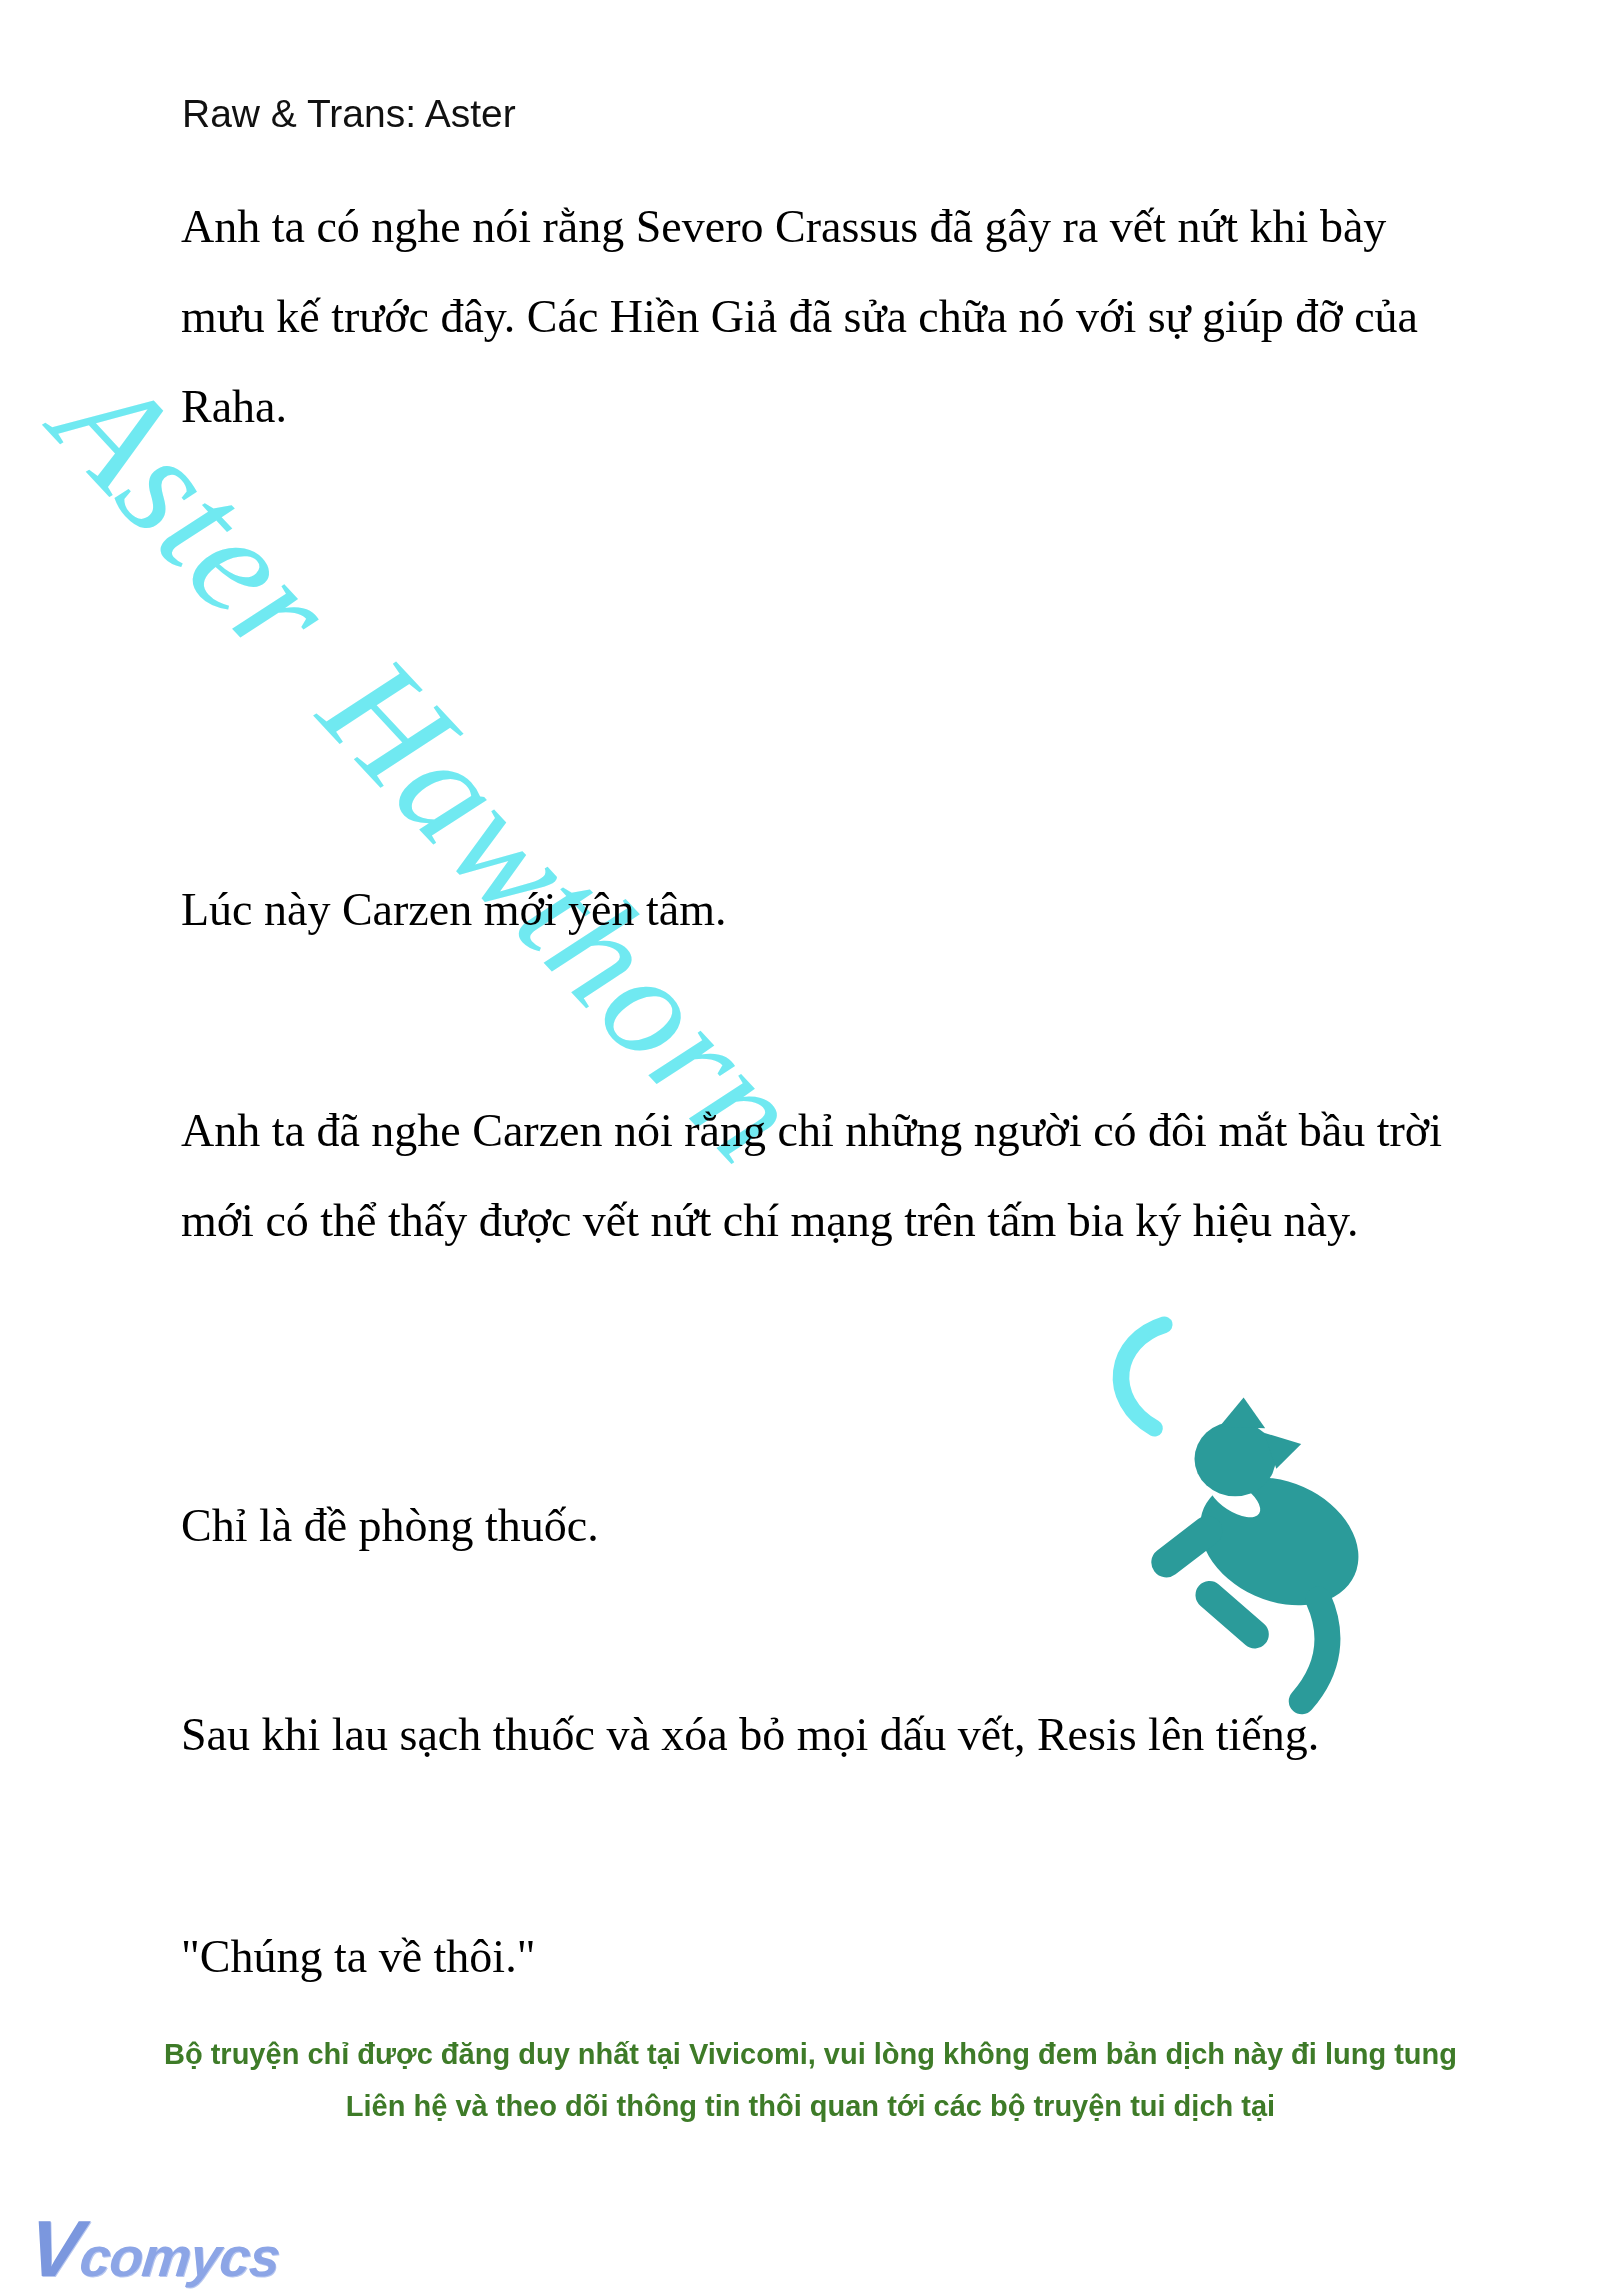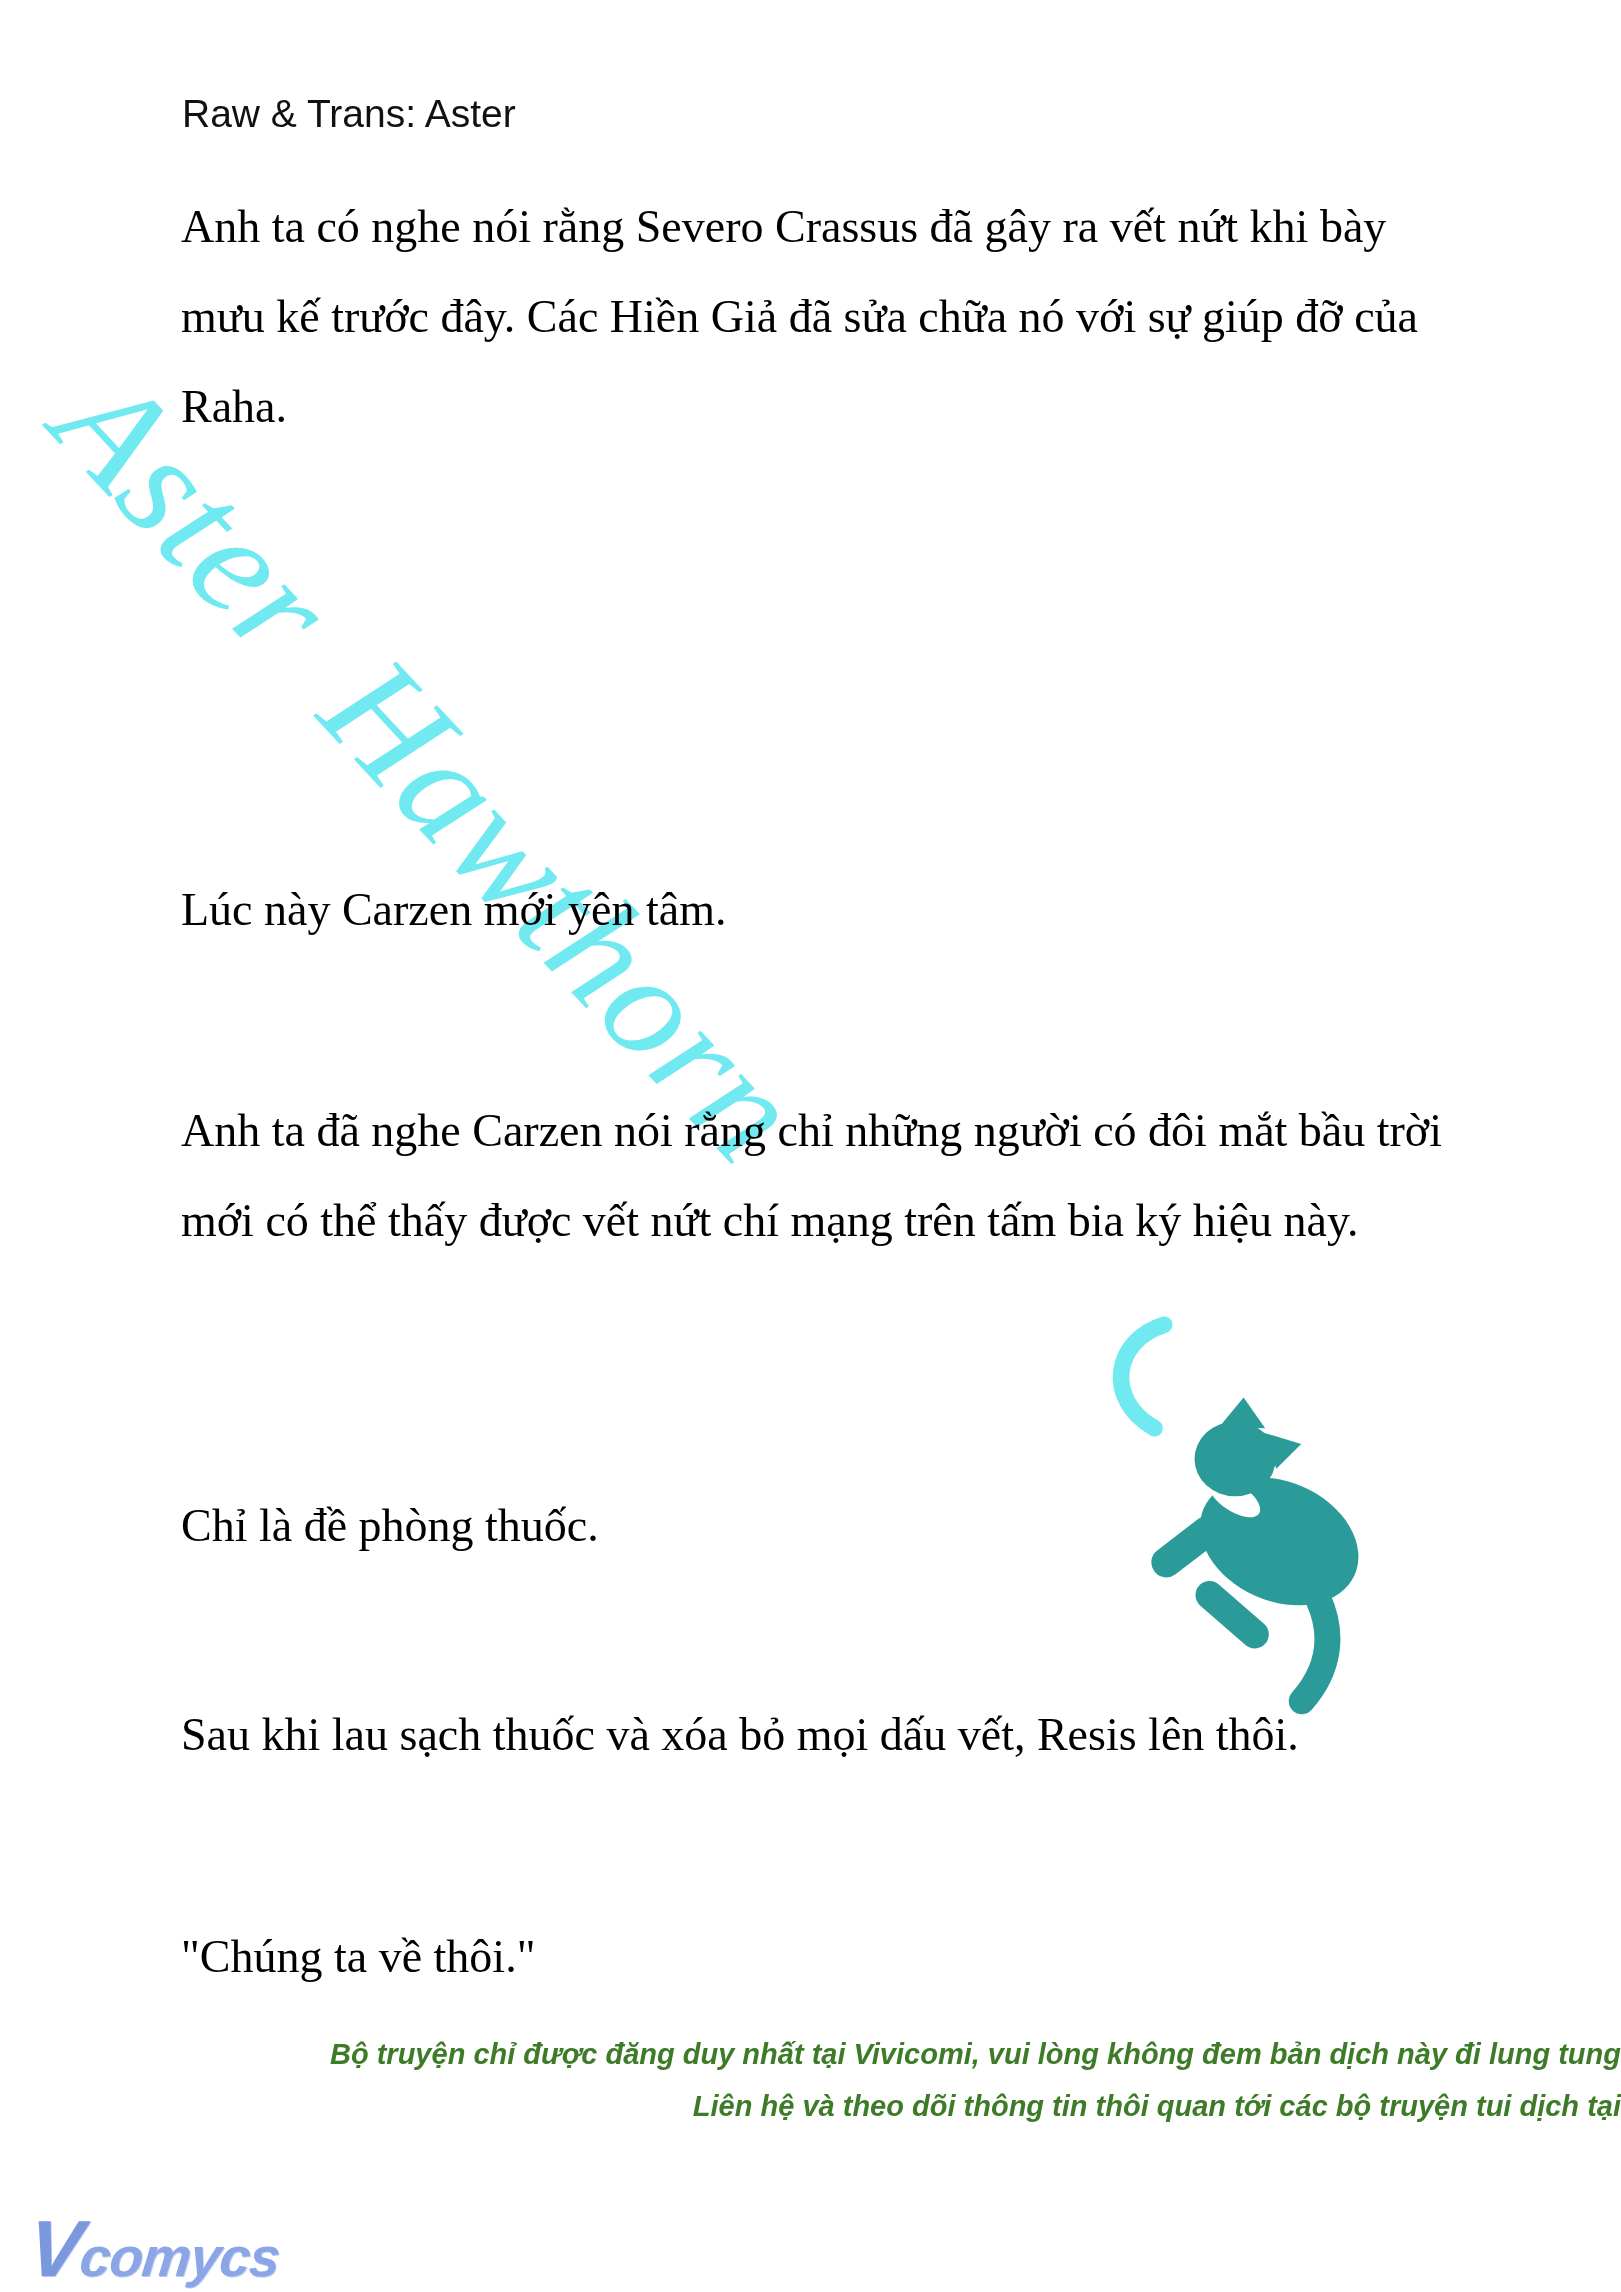--- a/index.html
+++ b/index.html
@@ -39,23 +39,23 @@
   .p1{top:182px;}
   .p2{top:568px;}
   .p3{top:865px;}
   .p4{top:1086px;}
   .p5{top:1481px;}
   .p6{top:1690px;}
   .p7{top:1912px;}
   .cat{position:absolute;left:1150px;top:1394px;z-index:2;}
   .footer-line{
     position:absolute;left:0;width:1621px;
-    text-align:right;
+    text-align:center;
     font-family:"Liberation Sans","DejaVu Sans",sans-serif;
-    font-weight:bold;font-style:italic;
+    font-weight:bold;
     font-size:29px;color:#3e7b28;z-index:3;
   }
   .f1{top:2038px;}
   .f2{top:2090px;}
   .f3{top:2142px;}
   .logo{
     position:absolute;left:29px;top:2203px;
     font-family:"Liberation Sans","DejaVu Sans",sans-serif;
     font-style:italic;font-weight:bold;
     font-size:55px;letter-spacing:-1px;
@@ -76,21 +76,21 @@
   <svg class="swash" width="84" height="127" viewBox="0 0 86 130">
     <path d="M72,12 C20,28 10,88 62,118" fill="none" stroke="#70e9f1" stroke-width="17" stroke-linecap="round"></path>
   </svg>
 
   <div class="credits">Raw &amp; Trans: Aster</div>
 
   <div class="para p1">Anh ta có nghe nói rằng Severo Crassus đã gây ra vết nứt khi bày mưu kế trước đây. Các Hiền Giả đã sửa chữa nó với sự giúp đỡ của Raha.</div>
   <div class="para p3">Lúc này Carzen mới yên tâm.</div>
   <div class="para p4">Anh ta đã nghe Carzen nói rằng chỉ những người có đôi mắt bầu trời mới có thể thấy được vết nứt chí mạng trên tấm bia ký hiệu này.</div>
   <div class="para p5">Chỉ là đề phòng thuốc.</div>
-  <div class="para p6">Sau khi lau sạch thuốc và xóa bỏ mọi dấu vết, Resis lên thôi.</div>
+  <div class="para p6">Sau khi lau sạch thuốc và xóa bỏ mọi dấu vết, Resis lên tiếng.</div>
   <div class="para p7">"Chúng ta về thôi."</div>
 
   <svg class="cat" width="216" height="321" viewBox="0 0 660 980">
     <g fill="#2b9b9a">
       <ellipse cx="395" cy="450" rx="252" ry="182" transform="rotate(24 395 450)"></ellipse>
       <line x1="175" y1="418" x2="50" y2="514" stroke="#2b9b9a" stroke-width="92" stroke-linecap="round"></line>
       <line x1="182" y1="614" x2="320" y2="734" stroke="#2b9b9a" stroke-width="86" stroke-linecap="round"></line>
       <path d="M515,628 C560,728 552,838 464,938" fill="none" stroke="#2b9b9a" stroke-width="80" stroke-linecap="round"></path>
       <ellipse cx="258" cy="316" rx="90" ry="42" transform="rotate(33 258 316)" fill="#ffffff"></ellipse>
       <ellipse cx="260" cy="198" rx="124" ry="114"></ellipse>

